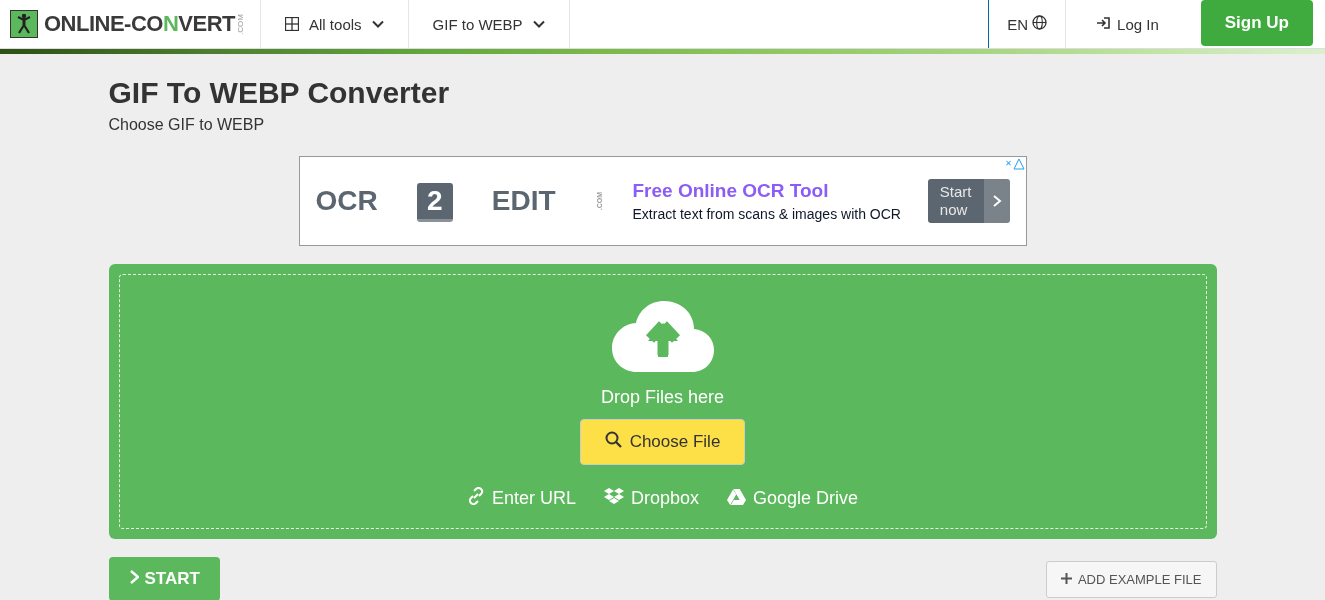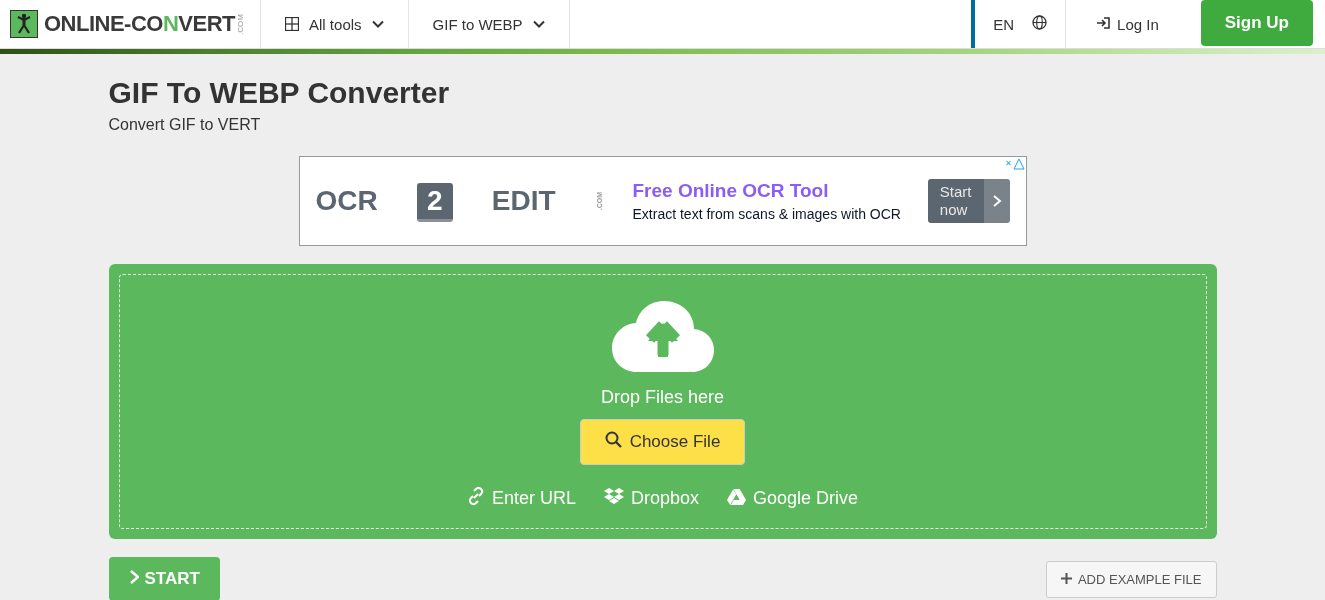--- a/index.html
+++ b/index.html
@@ -67,29 +67,29 @@
     .grid-icon {
       width: 14px;
       height: 14px;
       display: inline-block;
     }
     .chevron-down {
       font-size: 12px;
       color: #333;
     }
     .lang-item {
-      border-left: 4px solid #0369a1;
+      border-left: 1px solid #0369a1;
       height: 100%;
       display: flex;
       align-items: center;
       padding: 0 18px;
       font-size: 15px;
       color: #333;
       cursor: pointer;
-      gap: 18px;
+      gap: 4px;
     }
     .login-item {
       border-left: 1px solid #e5e5e5;
       height: 100%;
       display: flex;
       align-items: center;
       padding: 0 30px;
       font-size: 15px;
       color: #333;
       cursor: pointer;
@@ -377,21 +377,21 @@
   </div>
   <div class="signup-area">
     <button class="signup-btn">Sign Up</button>
   </div>
 </div>
 
 <div class="green-bar"></div>
 
 <div class="main">
   <h1 class="title">GIF To WEBP Converter</h1>
-  <p class="subtitle">Convert GIF to VERT</p>
+  <p class="subtitle">Choose GIF to WEBP</p>
 
   <div class="ad-banner">
     <div class="ad-logo">
       <span>OCR</span>
         <span class="num">2</span>
         <span>EDIT</span>
       <span class="ad-logo-com">.COM</span>
     </div>
     <div class="ad-text">
       <h3>Free Online OCR Tool</h3>

